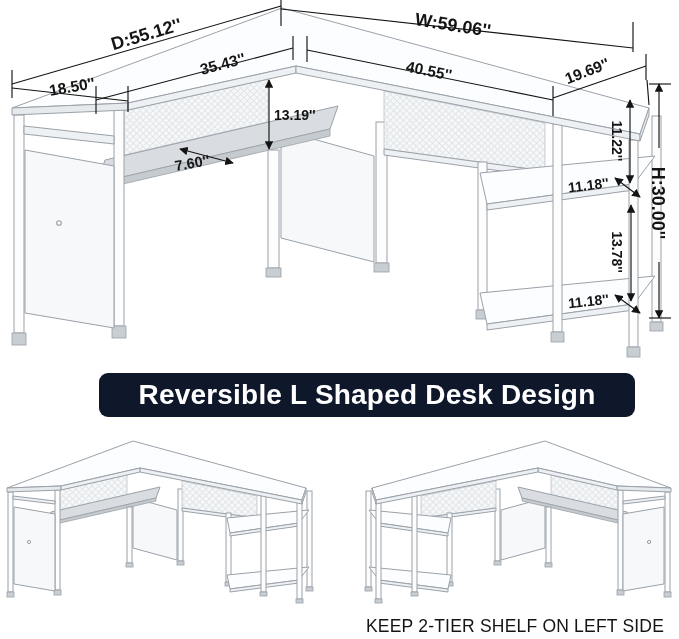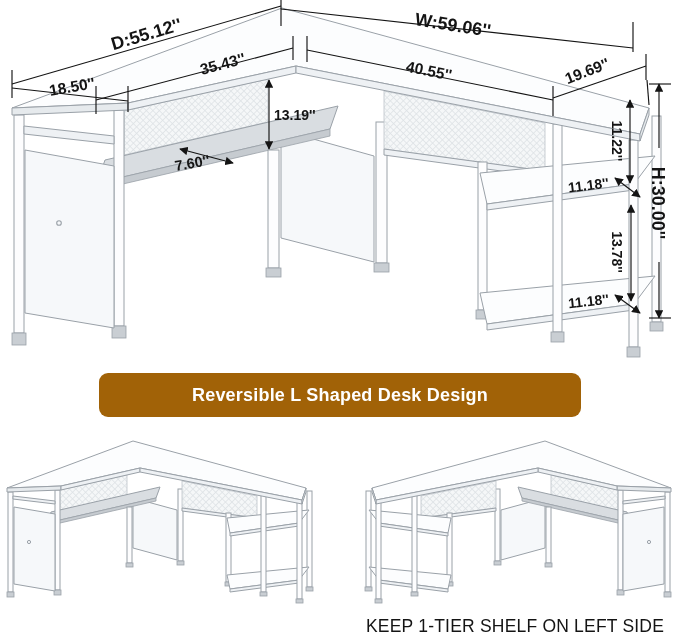--- a/index.html
+++ b/index.html
@@ -2,22 +2,22 @@
 <html><head>
 <meta charset="utf-8">
 <style>
   html,body{margin:0;padding:0;background:#ffffff;}
   .stage{position:relative;width:679px;height:639px;background:#ffffff;overflow:hidden;
          font-family:"Liberation Sans",sans-serif;}
   .stage svg{position:absolute;display:block;}
   #main-svg{left:0;top:0;}
   #sub-left{left:1px;top:437px;}
   #sub-right{left:355px;top:437px;}
-  .banner{position:absolute;left:99px;top:373px;width:482px;height:44px;background:#a16207;
-          border-radius:9px;color:#ffffff;font-size:18px;font-weight:bold;display:flex;
+  .banner{position:absolute;left:99px;top:373px;width:536px;height:44px;background:#0f172a;
+          border-radius:9px;color:#ffffff;font-size:28px;font-weight:bold;display:flex;
           align-items:center;justify-content:center;white-space:nowrap;letter-spacing:.2px;}
   .caption{position:absolute;top:616px;color:#141414;font-size:17.5px;font-weight:400;
            letter-spacing:.2px;white-space:nowrap;}
   #cap-left{left:10px;}
   #cap-right{left:366px;}
   
   .face{fill:#fcfdfe;stroke:#9aa1a8;stroke-width:1;stroke-linejoin:round;}
   .band{fill:#eef1f4;stroke:#9aa1a8;stroke-width:1;stroke-linejoin:round;}
   .endband{fill:#e6eaed;stroke:#9aa1a8;stroke-width:1;}
   .post{fill:#fdfdfe;stroke:#9aa1a8;stroke-width:1;}
@@ -188,15 +188,15 @@
     <span>Reversible L Shaped Desk Design</span>
   </div>
 
   <svg id="sub-left" width="322" height="168" viewBox="0 0 322 168">
     <use href="#minidesk"></use>
   </svg>
   <svg id="sub-right" width="322" height="168" viewBox="0 0 322 168">
     <use href="#minidesk" transform="translate(322 0) scale(-1 1)"></use>
   </svg>
 
-  <div class="caption" id="cap-right">KEEP 1-TIER SHELF ON LEFT SIDE</div>
+  <div class="caption" id="cap-right">KEEP 2-TIER SHELF ON LEFT SIDE</div>
 
 </div>
 
 </body></html>

